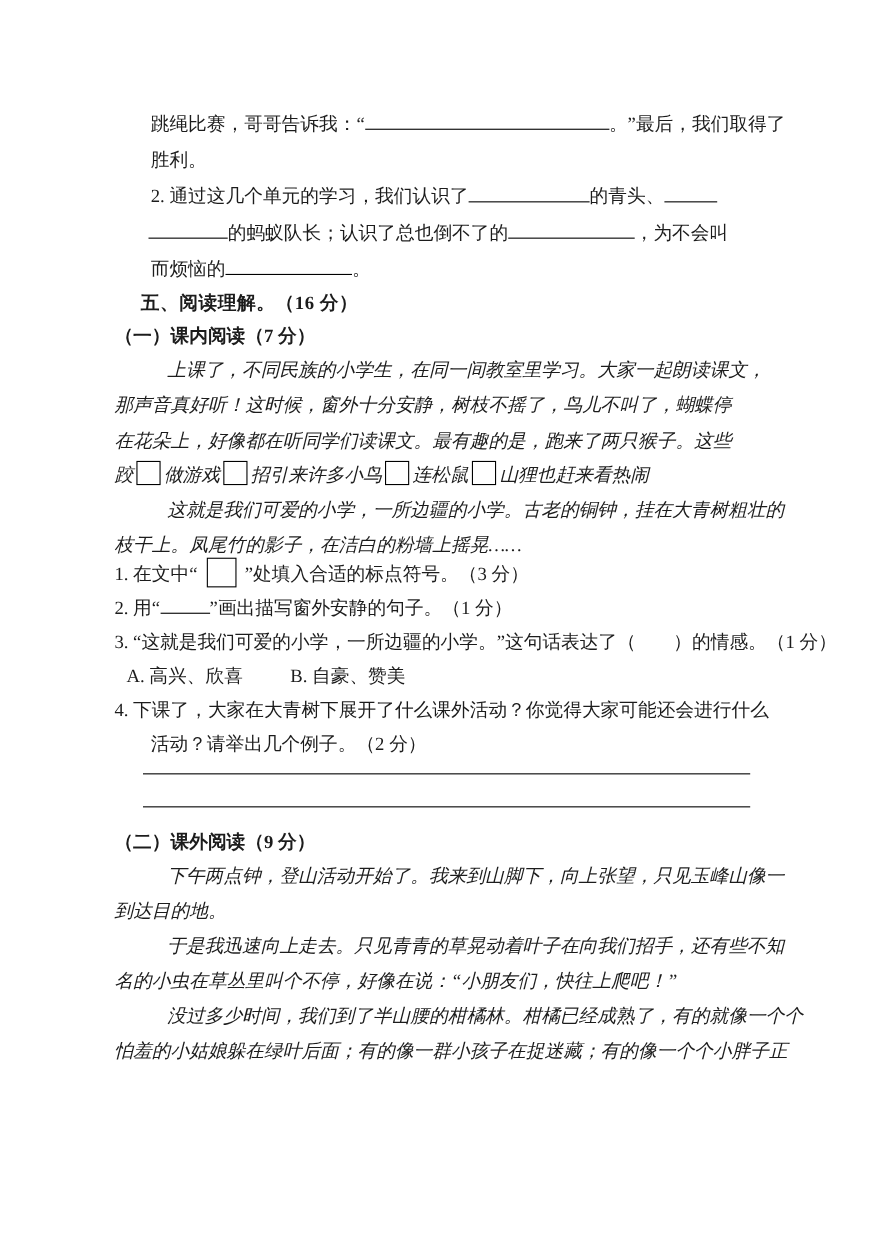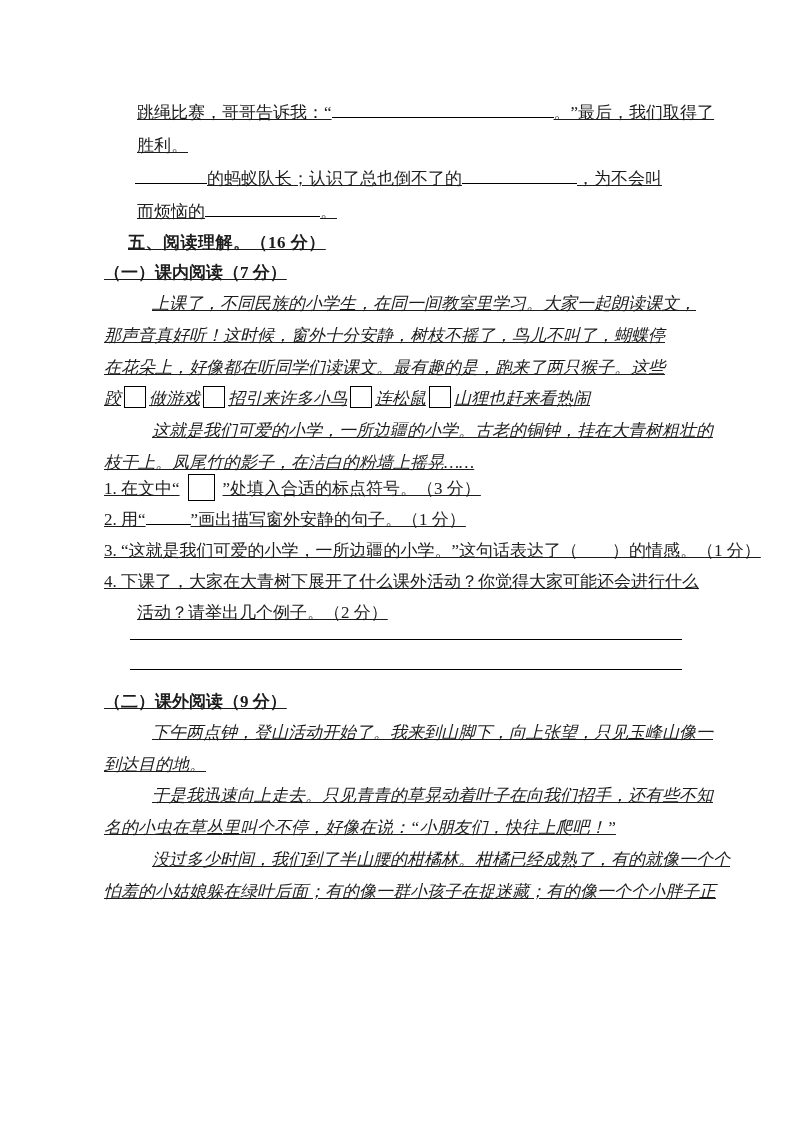--- a/index.html
+++ b/index.html
@@ -7,21 +7,20 @@
     position: relative;
     width: 793px;
     height: 1122px;
     margin: 0 auto;
     background: #ffffff;
     color: #1c1c1c;
     font-family: "Liberation Serif", "DejaVu Serif", serif;
     font-size: 17px;
     overflow: hidden;
     box-sizing: border-box;
-    text-decoration: underline;
   }
   .content { padding: 96px 96px 0 104px; }
 
   .tline { line-height: 33px; white-space: nowrap; }
   .indent { margin-left: 33px; }
   .indent-sm { margin-left: 31px; }
 
   .sec-title {
     font-weight: bold;
     line-height: 30px;
@@ -79,20 +78,23 @@
 </head>
 <body>
 
 <div class="page">
   <div class="content">
 
     <div class="tline indent">
       <span>跳绳比赛，哥哥告诉我：“</span><span class="blank" style="width:222px"></span><span>。”最后，我们取得了</span>
     </div>
     <div class="tline indent">胜利。</div>
+    <div class="tline indent">
+      <span>2. 通过这几个单元的学习，我们认识了</span><span class="blank" style="width:110px"></span><span>的青头、</span><span class="blank" style="width:48px"></span>
+    </div>
     <div class="tline indent-sm">
       <span class="blank" style="width:72px"></span><span>的蚂蚁队长；认识了总也倒不了的</span><span class="blank" style="width:115px"></span><span>，为不会叫</span>
     </div>
     <div class="tline indent">
       <span>而烦恼的</span><span class="blank" style="width:115px"></span><span>。</span>
     </div>
 
     <div class="sec-title">五、阅读理解。（16 分）</div>
 
     <div class="sub-title">（一）课内阅读（7 分）</div>
@@ -109,20 +111,23 @@
     </div>
 
     <div class="q-block">
       <div class="q-line">
         <span>1. 在文中“</span><span class="pbox qbox"></span><span>”处填入合适的标点符号。（3 分）</span>
       </div>
       <div class="q-line">
         <span>2. 用“</span><span class="blank" style="width:45px"></span><span>”画出描写窗外安静的句子。（1 分）</span>
       </div>
       <div class="q-line">3. “这就是我们可爱的小学，一所边疆的小学。”这句话表达了（　　）的情感。（1 分）</div>
+      <div class="opt-line">
+        <span>A. 高兴、欣喜</span><span class="opt-gap"></span><span>B. 自豪、赞美</span>
+      </div>
       <div class="q-line">4. 下课了，大家在大青树下展开了什么课外活动？你觉得大家可能还会进行什么</div>
       <div class="q-line q-sub">活动？请举出几个例子。（2 分）</div>
     </div>
 
     <div class="answer-line al-1"></div>
     <div class="answer-line al-2"></div>
 
     <div class="sub-title pt2-title">（二）课外阅读（9 分）</div>
 
     <div class="passage">

